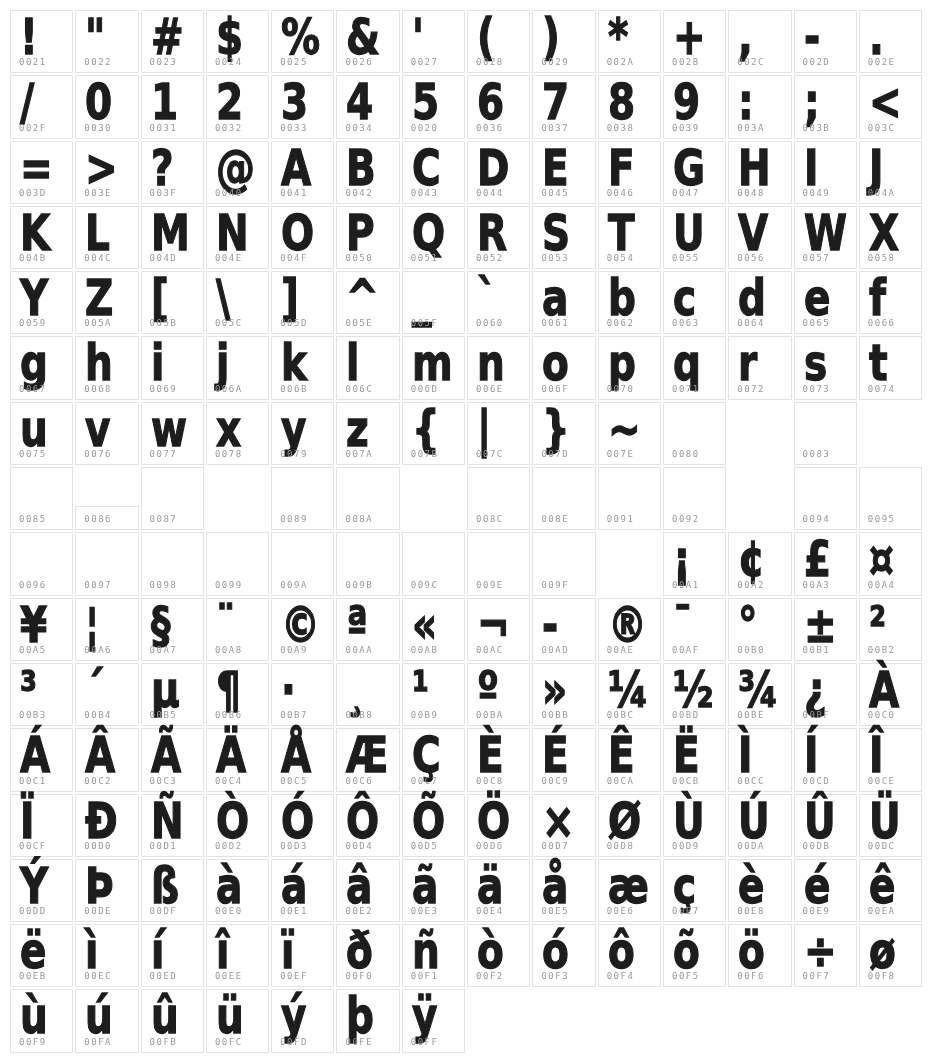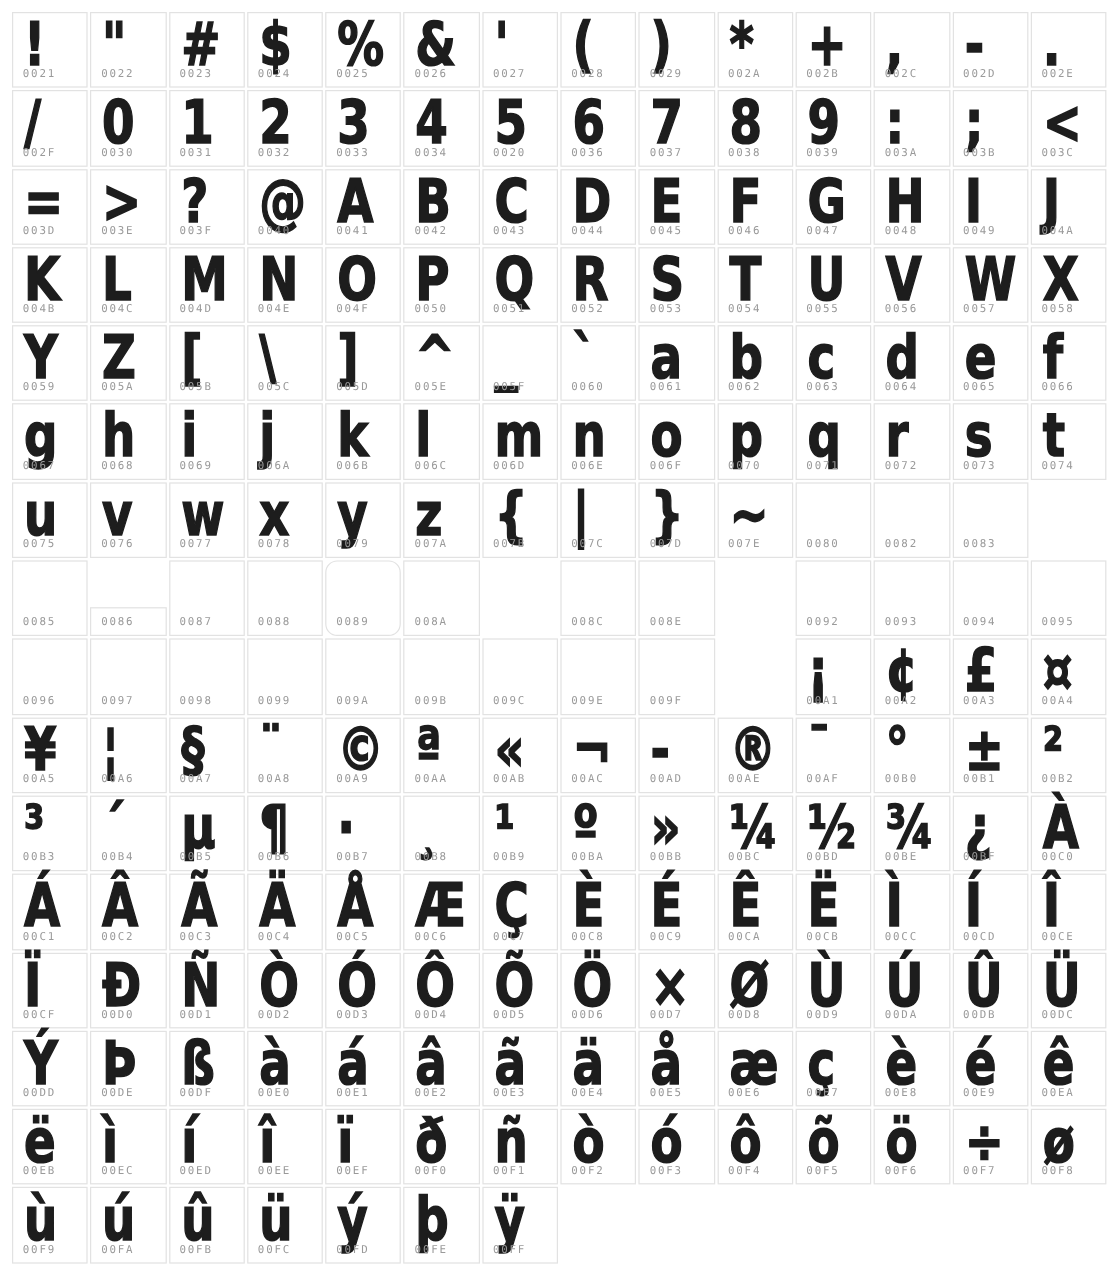--- a/index.html
+++ b/index.html
@@ -429,67 +429,59 @@
       <span class="code">007D</span>
     </div>
     <div class="cell" style="grid-area: 7 / 10;">
       <span class="glyph">~</span>
       <span class="code">007E</span>
     </div>
     <div class="cell" style="grid-area: 7 / 11;">
       <span class="glyph"></span>
       <span class="code">0080</span>
     </div>
-    <div class="cell" style="grid-area: 7 / 12;">
-      <span class="glyph"></span>
-      <span class="code">0082</span>
-    </div>
     <div class="cell" style="grid-area: 7 / 13;">
       <span class="glyph"></span>
       <span class="code">0083</span>
     </div>
     <div class="cell" style="grid-area: 8 / 1;">
       <span class="glyph"></span>
       <span class="code">0085</span>
     </div>
     <div class="cell" style="grid-area: 8 / 2; margin-top: 39px;">
       <span class="glyph"></span>
       <span class="code">0086</span>
     </div>
     <div class="cell" style="grid-area: 8 / 3;">
       <span class="glyph"></span>
       <span class="code">0087</span>
     </div>
-    <div class="cell" style="grid-area: 8 / 4;">
-      <span class="glyph"></span>
-      <span class="code">0088</span>
-    </div>
-    <div class="cell" style="grid-area: 8 / 5; border-radius: 10px;">
+    <div class="cell" style="grid-area: 8 / 5;">
       <span class="glyph"></span>
       <span class="code">0089</span>
     </div>
     <div class="cell" style="grid-area: 8 / 6;">
       <span class="glyph"></span>
       <span class="code">008A</span>
     </div>
     <div class="cell" style="grid-area: 8 / 8;">
       <span class="glyph"></span>
       <span class="code">008C</span>
     </div>
     <div class="cell" style="grid-area: 8 / 9;">
       <span class="glyph"></span>
       <span class="code">008E</span>
     </div>
+    <div class="cell" style="grid-area: 8 / 10;">
+      <span class="glyph"></span>
+      <span class="code">0091</span>
+    </div>
     <div class="cell" style="grid-area: 8 / 11;">
       <span class="glyph"></span>
       <span class="code">0092</span>
-    </div>
-    <div class="cell" style="grid-area: 8 / 12;">
-      <span class="glyph"></span>
-      <span class="code">0093</span>
     </div>
     <div class="cell" style="grid-area: 8 / 13;">
       <span class="glyph"></span>
       <span class="code">0094</span>
     </div>
     <div class="cell" style="grid-area: 8 / 14;">
       <span class="glyph"></span>
       <span class="code">0095</span>
     </div>
     <div class="cell" style="grid-area: 9 / 1;">

